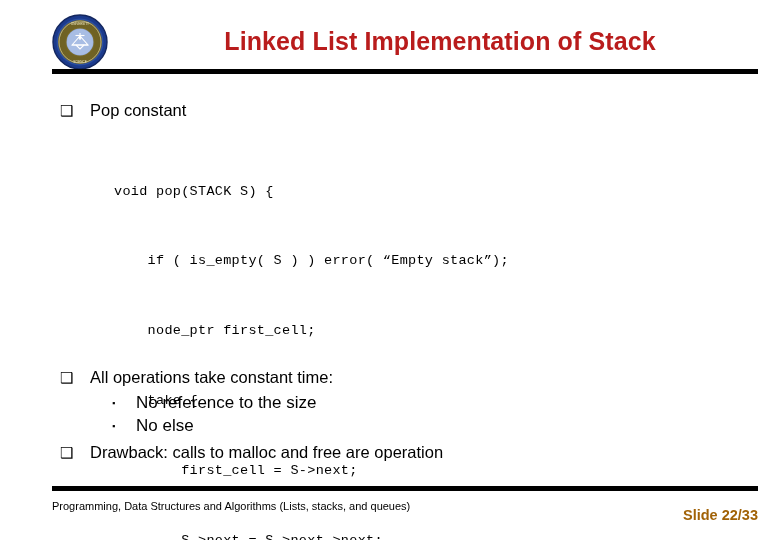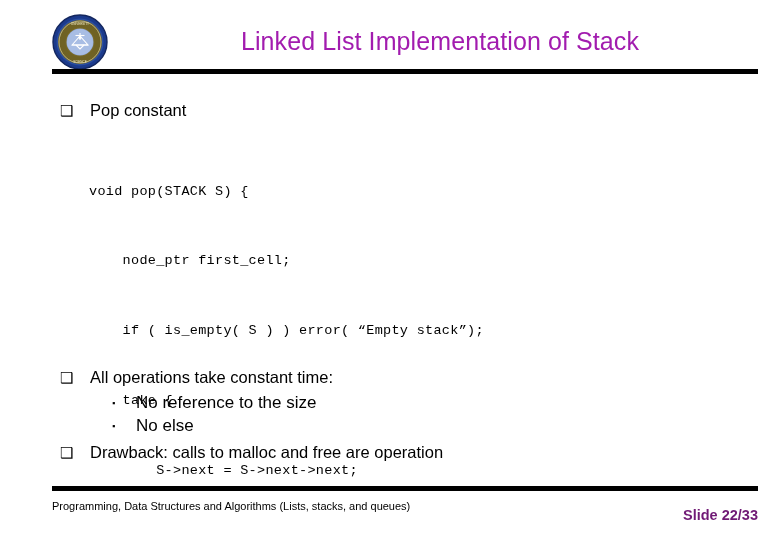--- a/index.html
+++ b/index.html
@@ -31,23 +31,23 @@
   }
   .logo svg { display: block; }
 
   .title {
     position: absolute;
     left: 120px;
     top: 26px;
     width: 640px;
     text-align: center;
     font-size: 25px;
-    font-weight: normal;
+    font-weight: bold;
     letter-spacing: 0.1px;
-    color: #a21caf;
+    color: #b91c1c;
     line-height: 30px;
     white-space: nowrap;
   }
 
   .rule-top {
     position: absolute;
     left: 52px;
     top: 69px;
     width: 706px;
     height: 5px;
@@ -106,21 +106,21 @@
     position: absolute;
     left: 89px;
     top: 133px;
     font-family: "Liberation Mono", "DejaVu Sans Mono", monospace;
     font-size: 13.5px;
     line-height: 23.3px;
     white-space: pre;
     color: #000000;
     letter-spacing: 0.3px;
   }
-  .code .ln { display: block; height: 23.3px; }
+  .code .ln { display: block; height: 23.3px; margin-left: 25px; }
 
   
   .rule-bottom {
     position: absolute;
     left: 52px;
     top: 486px;
     width: 706px;
     height: 5px;
     background: #000000;
   }
@@ -133,21 +133,21 @@
     color: #000000;
     white-space: nowrap;
   }
   .footer-right {
     position: absolute;
     right: 22px;
     top: 506px;
     font-size: 14.5px;
     font-weight: bold;
     line-height: 18px;
-    color: #701a75;
+    color: #a16207;
     white-space: nowrap;
   }
 </style>
 </head>
 <body>
 
 <div class="slide">
 
   <div class="logo">
     <svg width="56" height="56" viewBox="0 0 56 56" aria-hidden="true">
@@ -177,23 +177,24 @@
   <div class="title">Linked List Implementation of Stack</div>
   <div class="rule-top"></div>
 
   <div class="bullet-row bullet-l1 b-pop">
     <span class="marker">❑</span>
     <span class="label">Pop constant</span>
   </div>
 
   <div class="code">
     <span class="ln">void pop(STACK S) {</span>
+    <span class="ln">    if ( is_empty( S ) ) error( “Empty stack”);</span>
     <span class="ln">    node_ptr first_cell;</span>
-    <span class="ln">    if ( is_empty( S ) ) error( “Empty stack”);</span>
     <span class="ln">    take {</span>
+    <span class="ln">        first_cell = S-&gt;next;</span>
     <span class="ln">        S-&gt;next = S-&gt;next-&gt;next;</span>
     
     
     
   </div>
 
   <div class="bullet-row bullet-l1 b-allops">
     <span class="marker">❑</span>
     <span class="label">All operations take constant time:</span>
   </div>

